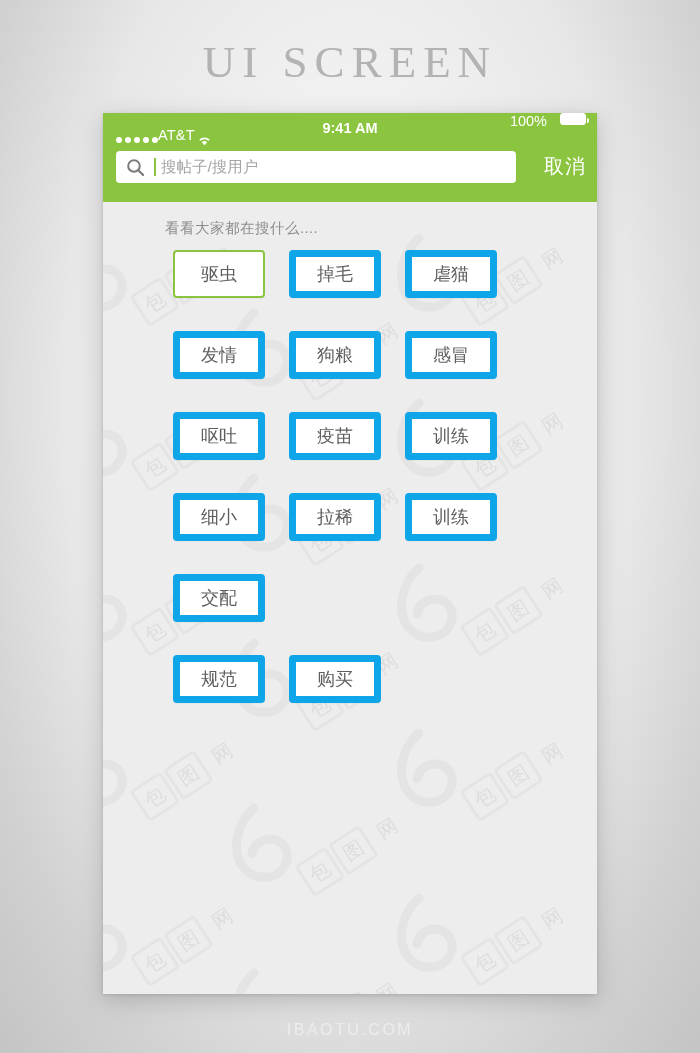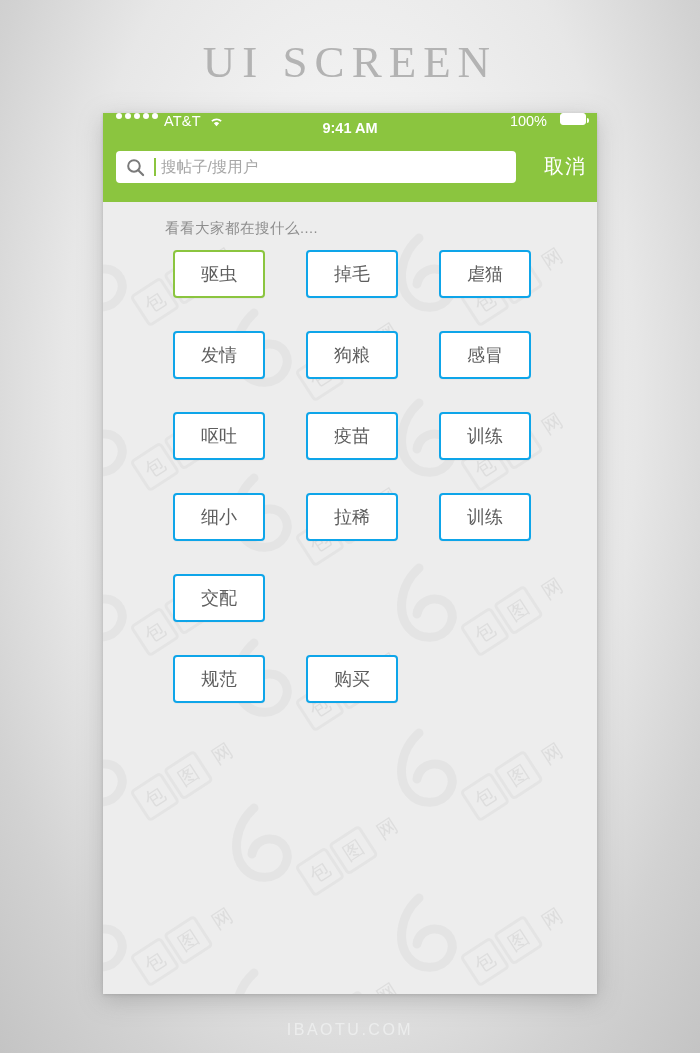--- a/index.html
+++ b/index.html
@@ -71,22 +71,22 @@
     width: 494px;
     height: 30px;
     color: #ffffff;
   }
   .sb-left {
     position: absolute;
     left: 13px;
     top: 0;
     height: 30px;
     display: flex;
-    align-items: flex-start;
-    gap: 6px;
+    align-items: flex-end;
+    gap: 0;
   }
   .dots {
     display: flex;
     gap: 3px;
     align-items: center;
   }
   .dots i {
     display: block;
     width: 6px;
     height: 6px;
@@ -213,29 +213,29 @@
   }
 
   .taggrid {
     position: absolute;
     left: 70px;
     top: 48px;
     width: 360px;
   }
   .tagrow {
     display: flex;
-    gap: 41px;
+    gap: 24px;
     margin-bottom: 33px;
     height: 48px;
   }
   .tag {
     width: 92px;
     height: 48px;
     background: #ffffff;
-    border: 2px solid #0ea5e9;
+    border: 7px solid #0ea5e9;
     border-radius: 4px;
     box-sizing: border-box;
     display: flex;
     align-items: center;
     justify-content: center;
     font-size: 18px;
     color: #5e5e5e;
     cursor: pointer;
     box-shadow: 0 1px 1px rgba(0,0,0,0.03);
     position: relative;

